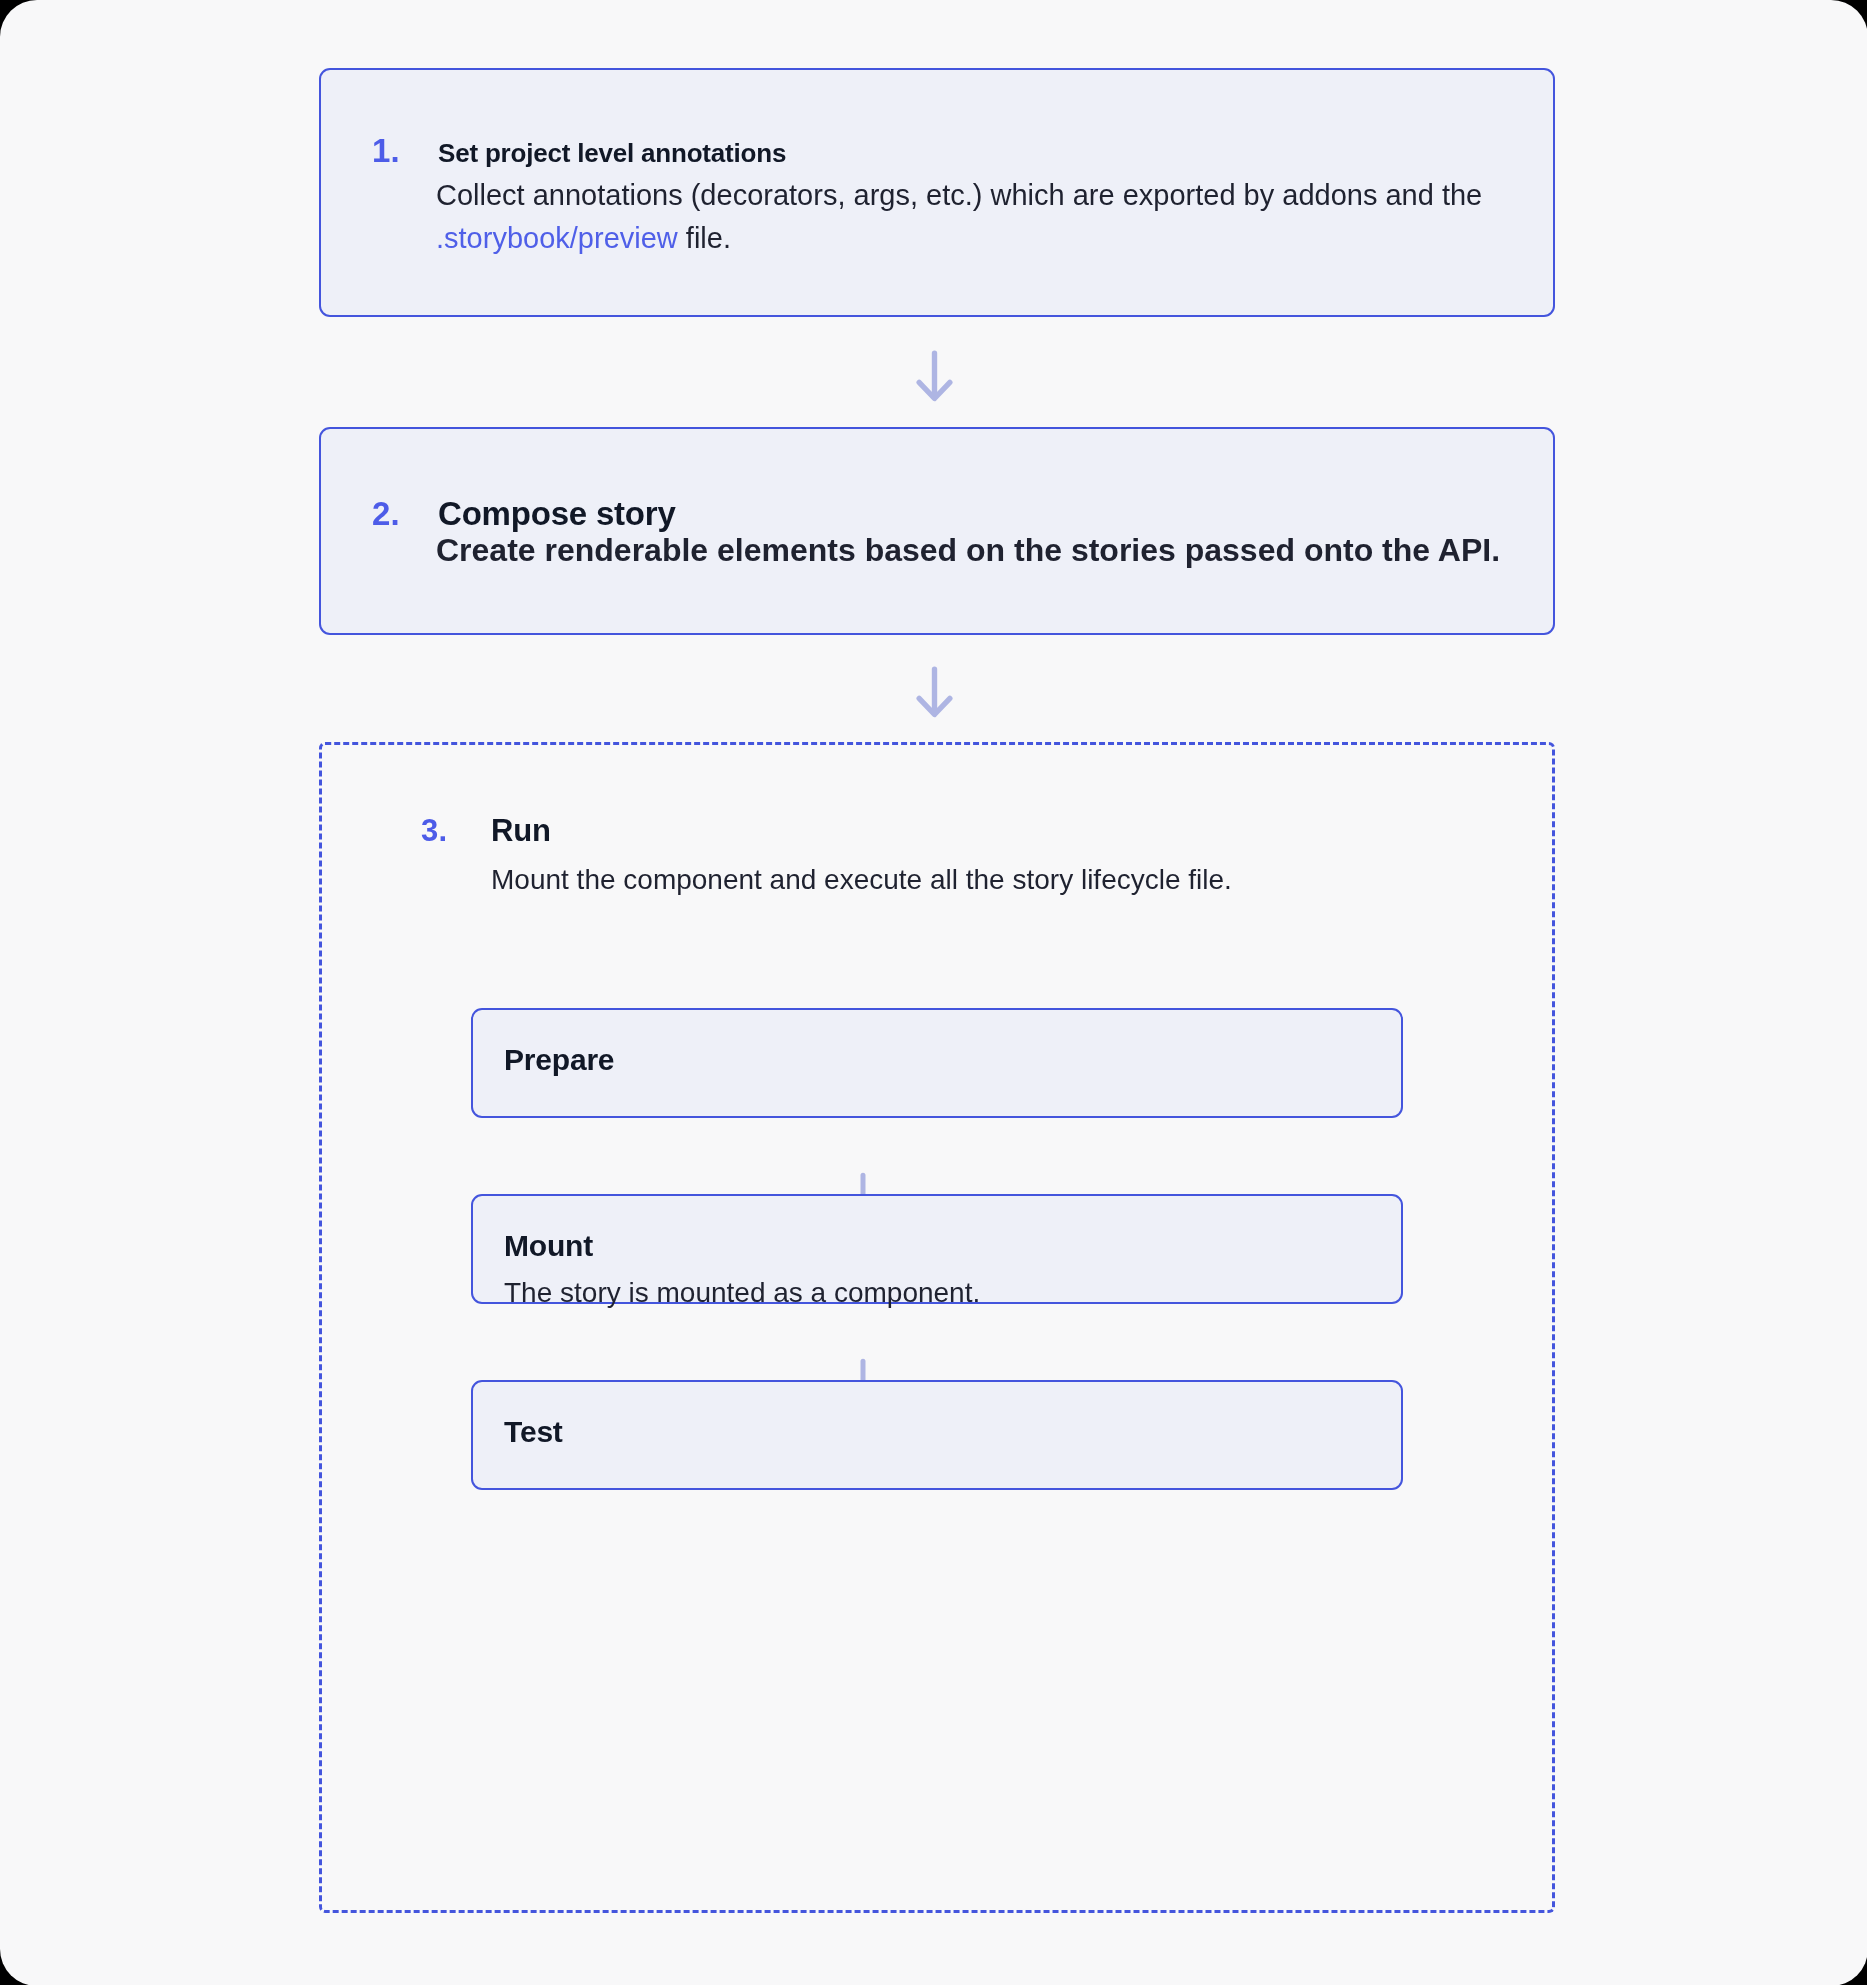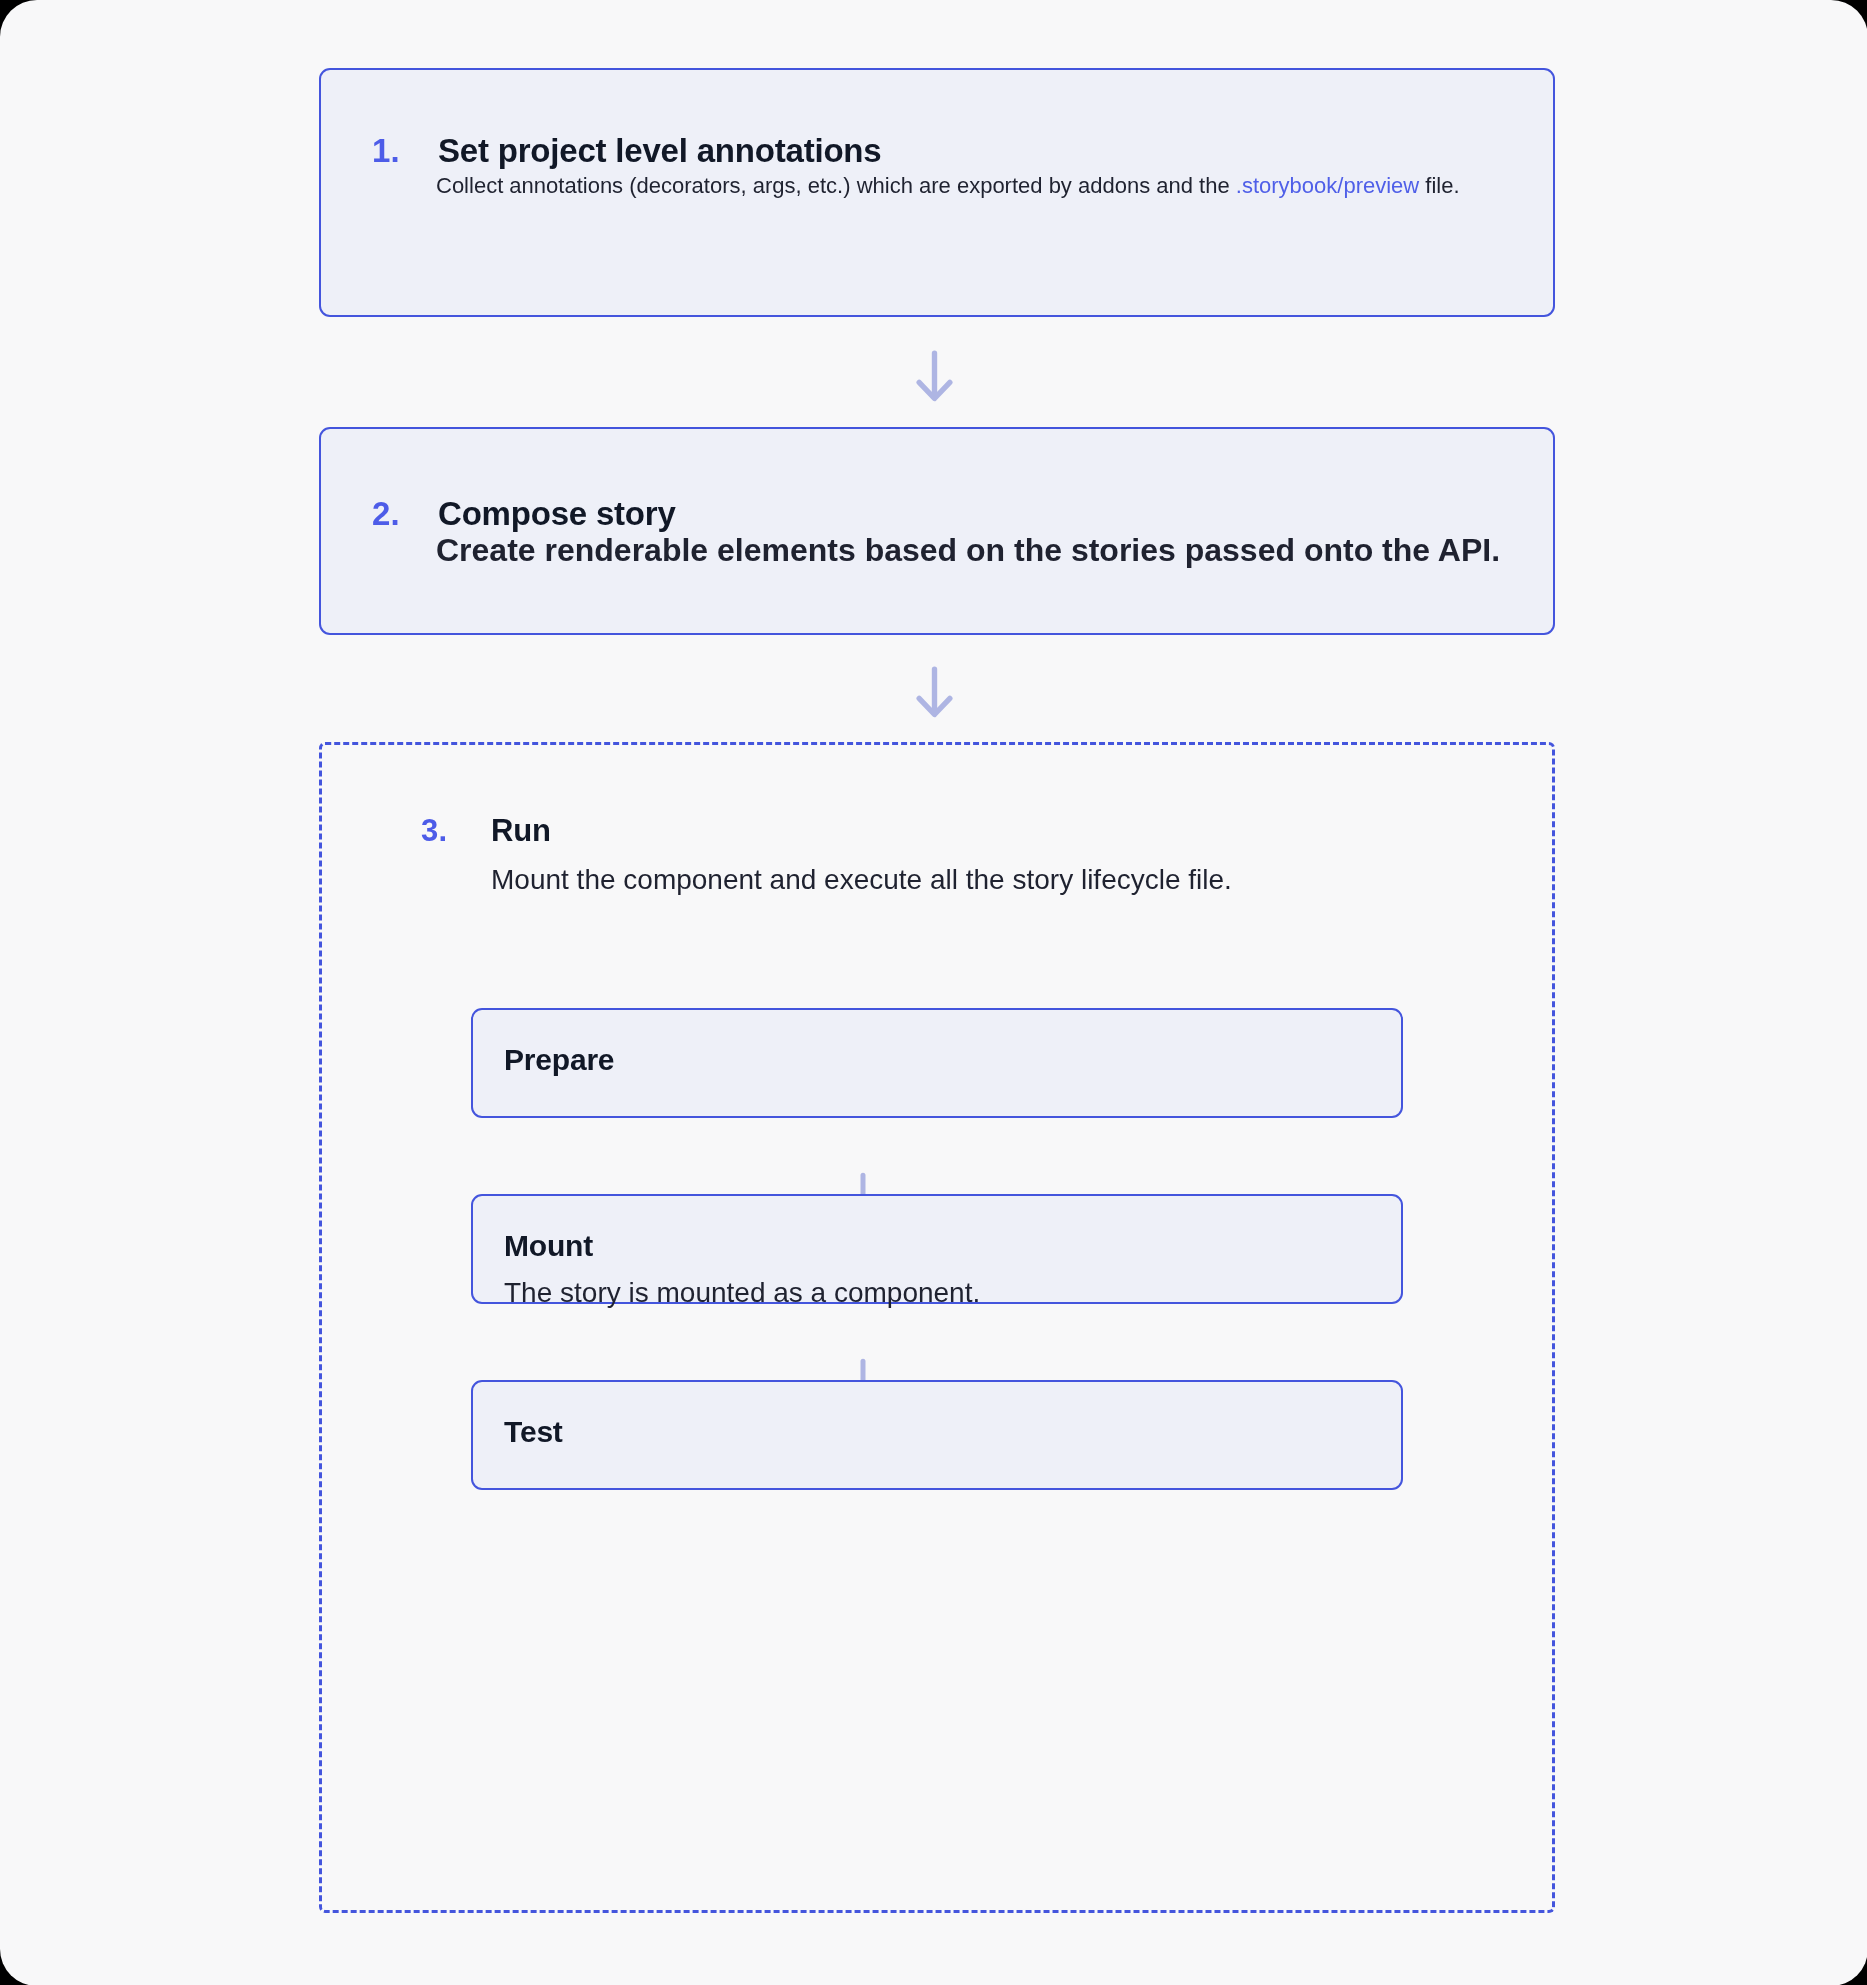--- a/index.html
+++ b/index.html
@@ -77,27 +77,27 @@
     color: #1f2230;
     font-weight: 400;
   }
   .inline-code {
     color: #4f5fe8;
   }
 
   
   #step-1 .step-head { position: absolute; left: 51px; top: 62px; }
   #step-1 .step-num  { width: 66px; }
-  #step-1 .step-title{ font-size: 33px; }
+  #step-1 .step-title{ font-size: 26px; }
   #step-1 .step-body {
     position: absolute;
     left: 115px;
-    top: 94px;
+    top: 104px;
     width: 1084px;
-    font-size: 22px;
+    font-size: 29px;
     line-height: 43px;
   }
 
   
   #step-2 .step-head { position: absolute; left: 51px; top: 42px; }
   #step-2 .step-num  { width: 66px; }
   #step-2 .step-title{ font-size: 33px; margin-top: 24px; }
   #step-2 .step-body {
     position: absolute;
     left: 115px;

